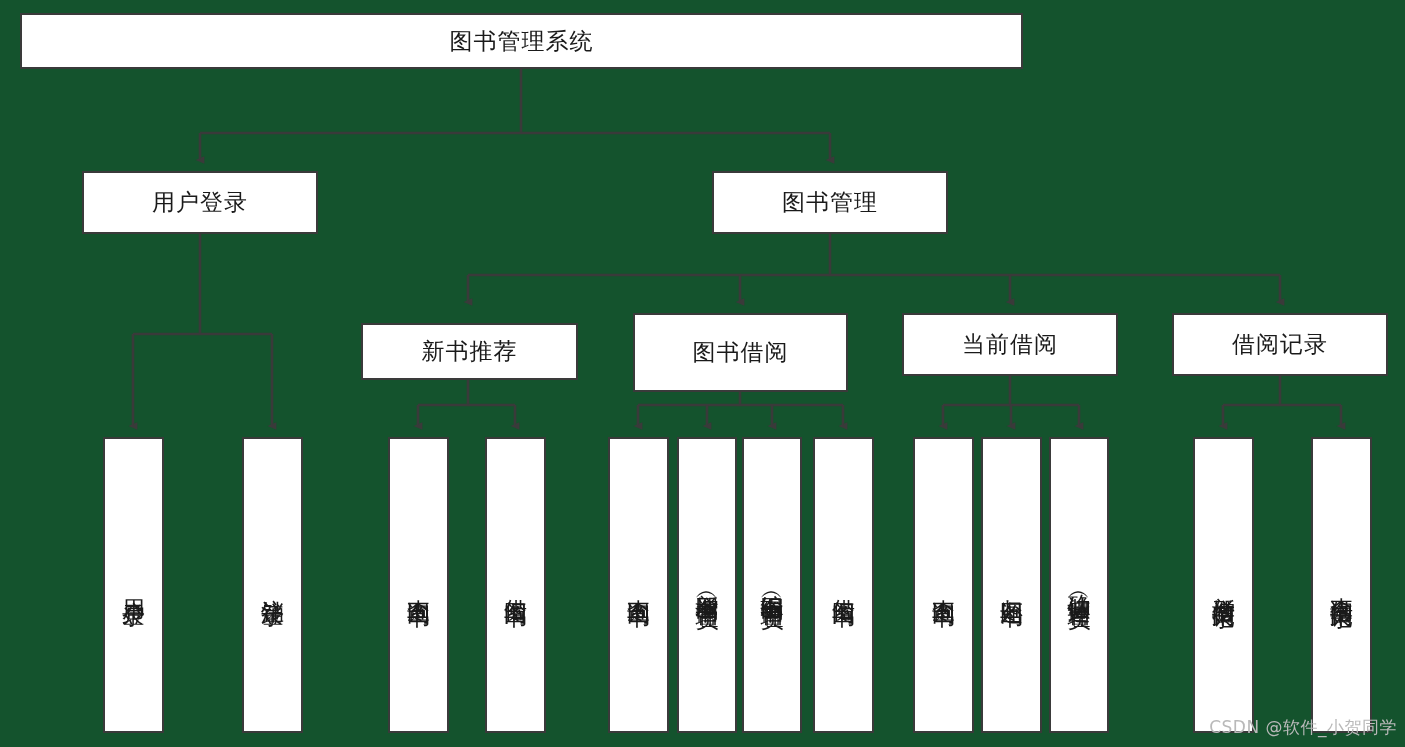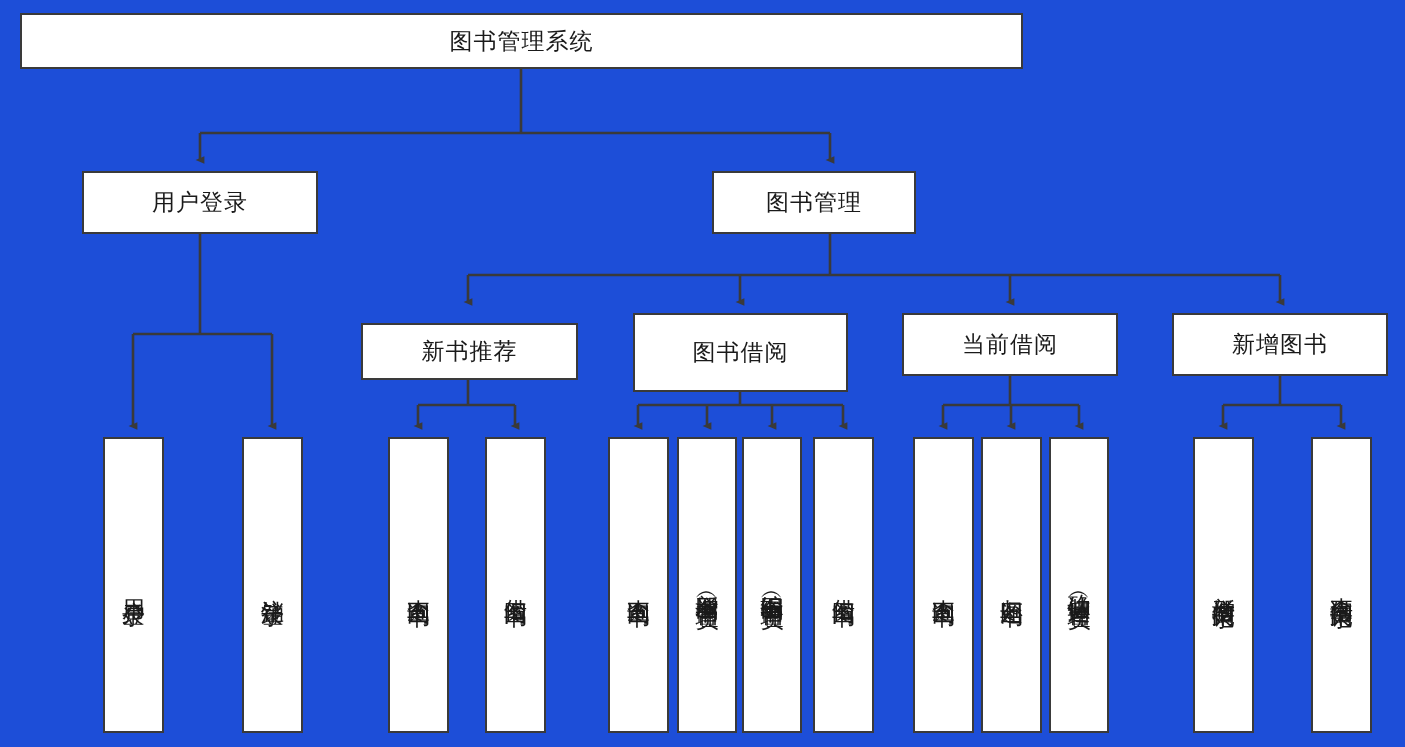--- a/index.html
+++ b/index.html
@@ -7,21 +7,21 @@
     padding: 0;
     background: #ffffff;
   }
   body {
     font-family: "DejaVu Sans", "Liberation Sans", sans-serif;
   }
   #canvas {
     position: relative;
     width: 1405px;
     height: 747px;
-    background: #1d4ed8;
+    background: #14532d;
     overflow: hidden;
     text-decoration: underline;
   }
   #edges {
     position: absolute;
     left: 0;
     top: 0;
     width: 1405px;
     height: 747px;
   }
@@ -117,35 +117,35 @@
     </g>
   </svg>
 
   <div class="node h" style="left:20px; top:13px; width:1003px; height:56px;">
     <span>图书管理系统</span>
   </div>
 
   <div class="node h" style="left:82px; top:171px; width:236px; height:63px;">
     <span>用户登录</span>
   </div>
-  <div class="node h" style="left:712px; top:171px; width:204px; height:63px;">
+  <div class="node h" style="left:712px; top:171px; width:236px; height:63px;">
     <span>图书管理</span>
   </div>
 
   <div class="node h" style="left:361px; top:323px; width:217px; height:57px;">
     <span>新书推荐</span>
   </div>
   <div class="node h" style="left:633px; top:313px; width:215px; height:79px;">
     <span>图书借阅</span>
   </div>
   <div class="node h" style="left:902px; top:313px; width:216px; height:63px;text-align:center;">
     <span>当前借阅</span>
   </div>
   <div class="node h" style="left:1172px; top:313px; width:216px; height:63px;">
-    <span>新增图书</span>
+    <span>借阅记录</span>
   </div>
 
   <div class="node v" style="left:103px; top:437px; width:61px; height:296px;">
     <span class="vlabel">用户登录</span>
   </div>
   <div class="node v" style="left:242px; top:437px; width:61px; height:296px;">
     <span class="vlabel">注销登录</span>
   </div>
 
   <div class="node v" style="left:388px; top:437px; width:61px; height:296px;">
@@ -178,14 +178,15 @@
     <span class="vlabel">确认归还（管理员）</span>
   </div>
 
   <div class="node v" style="left:1193px; top:437px; width:61px; height:296px;">
     <span class="vlabel">新增借阅记录</span>
   </div>
   <div class="node v" style="left:1311px; top:437px; width:61px; height:296px;">
     <span class="vlabel">查询借阅记录</span>
   </div>
 
+  <div class="watermark">CSDN @软件_小贺同学</div>
 
 </div>
 
 </body></html>

